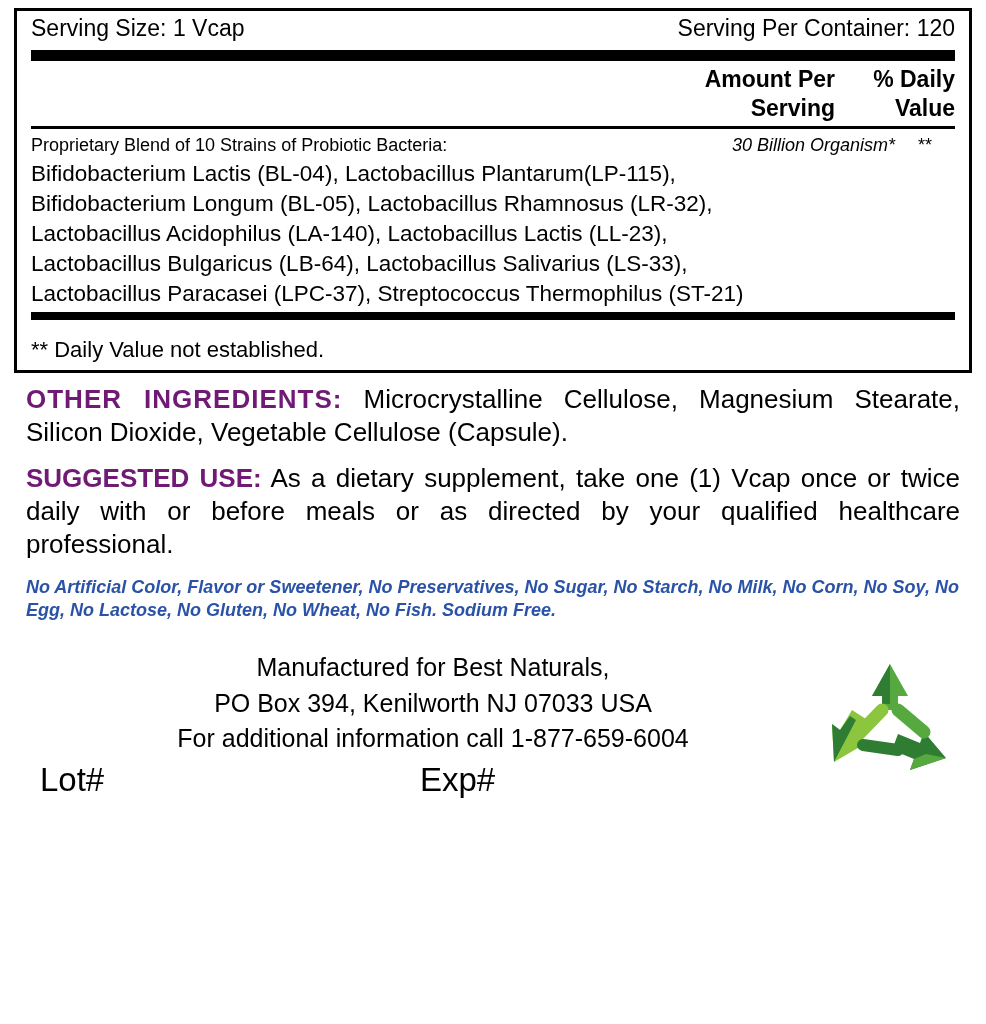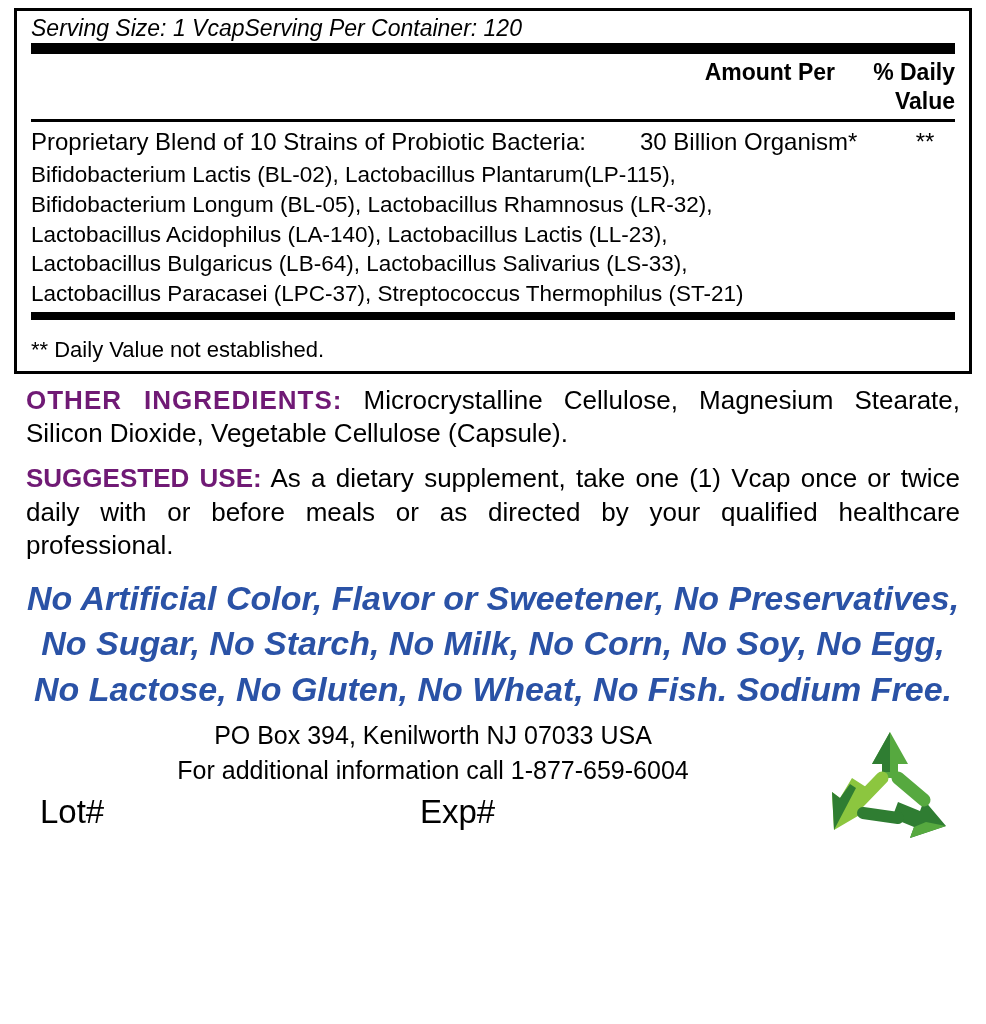--- a/index.html
+++ b/index.html
@@ -31,25 +31,25 @@
   }
   .sf-title {
     font-size: 50px;
     font-weight: bold;
     letter-spacing: -0.5px;
     line-height: 1.05;
     margin: 0 0 2px 0;
   }
   .serving-row {
     display: flex;
+    justify-content: space-between;
     align-items: baseline;
     font-size: 23px;
     line-height: 1.15;
-    margin-bottom: 2px;
-    font-style: italic;
+    margin-bottom: 9px;
   }
   .rule-thick {
     border-bottom: 11px solid #000;
     margin: 2px 0 0 0;
   }
   .rule-thin {
     border-bottom: 3px solid #000;
     margin: 0;
   }
   .rule-med {
@@ -70,31 +70,32 @@
   }
   .head-amount { width: 230px; }
   .head-dv { width: 120px; }
 
   .body-rows {
     padding: 5px 0 3px 0;
   }
   .blend-row {
     display: flex;
     align-items: flex-start;
-    font-size: 24px;
+    font-size: 18px;
     line-height: 1.28;
   }
   .blend-name {
     flex: 1 1 auto;
     padding-right: 6px;
   }
   .blend-amt {
     width: 255px;
-    text-align: left;
+    text-align: right;
     white-space: nowrap;
+    font-style: italic;
   }
   .blend-dv {
     width: 60px;
     text-align: center;
   }
   .strain-list {
     font-size: 22.5px;
     line-height: 1.33;
     padding-top: 2px;
   }
@@ -119,25 +120,24 @@
     color: #701a75;
     font-weight: bold;
   }
   .lbl-spaced {
     letter-spacing: 1px;
   }
   .claims {
     color: #2a52a6;
     font-style: italic;
     font-weight: bold;
-    font-size: 34px;
+    font-size: 18px;
     line-height: 1.33;
     margin-top: 14px;
-    margin-bottom: 0;
-    text-align: center;
+    margin-bottom: 21px;
   }
 
   
   .footer {
     position: relative;
     padding: 6px 26px 0 26px;
   }
   .footer-lines {
     text-align: center;
     font-size: 25px;
@@ -173,37 +173,38 @@
     <div class="serving-row">
       <span>Serving Size: 1 Vcap</span>
       <span>Serving Per Container: 120</span>
     </div>
 
     <div class="rule-thick"></div>
 
     <div class="head-row">
       <div class="head-col head-amount">
         <div>Amount Per</div>
+        <div>Serving</div>
       </div>
       <div class="head-col head-dv">
         <div>% Daily</div>
         <div>Value</div>
       </div>
     </div>
 
     <div class="rule-thin"></div>
 
     <div class="body-rows">
       <div class="blend-row">
         <div class="blend-name">Proprietary Blend of 10 Strains of Probiotic Bacteria:</div>
         <div class="blend-amt">30 Billion Organism*</div>
         <div class="blend-dv">**</div>
       </div>
       <div class="strain-list">
-        <div>Bifidobacterium Lactis (BL-02), Lactobacillus Plantarum(LP-115),</div>
+        <div>Bifidobacterium Lactis (BL-04), Lactobacillus Plantarum(LP-115),</div>
         <div>Bifidobacterium Longum (BL-05), Lactobacillus Rhamnosus (LR-32),</div>
         <div>Lactobacillus Acidophilus (LA-140), Lactobacillus Lactis (LL-23),</div>
         <div>Lactobacillus Bulgaricus (LB-64), Lactobacillus Salivarius (LS-33),</div>
         <div>Lactobacillus Paracasei (LPC-37), Streptococcus Thermophilus (ST-21)</div>
       </div>
     </div>
 
     <div class="rule-med"></div>
 
     <div class="footnote">** Daily Value not established.</div>
@@ -219,20 +220,21 @@
     <div class="blk">
       <span class="lbl">SUGGESTED USE:</span>
       <span>As a dietary supplement, take one (1) Vcap once or twice daily with or before meals or as directed by your qualified healthcare professional.</span>
     </div>
 
     <div class="claims">No Artificial Color, Flavor or Sweetener, No Preservatives, No Sugar, No Starch, No Milk, No Corn, No Soy, No Egg, No Lactose, No Gluten, No Wheat, No Fish. Sodium Free.</div>
   </div>
 
   <div class="footer">
     <div class="footer-lines">
+      <div>Manufactured for Best Naturals,</div>
       <div>PO Box 394, Kenilworth NJ 07033 USA</div>
       <div>For additional information call 1-877-659-6004</div>
     </div>
     <div class="lot-row">
       <div class="lot">Lot#</div>
       <div class="exp">Exp#</div>
     </div>
 
     <div class="recycle">
       <svg viewBox="0 0 140 120" width="140" height="120" aria-hidden="true">

